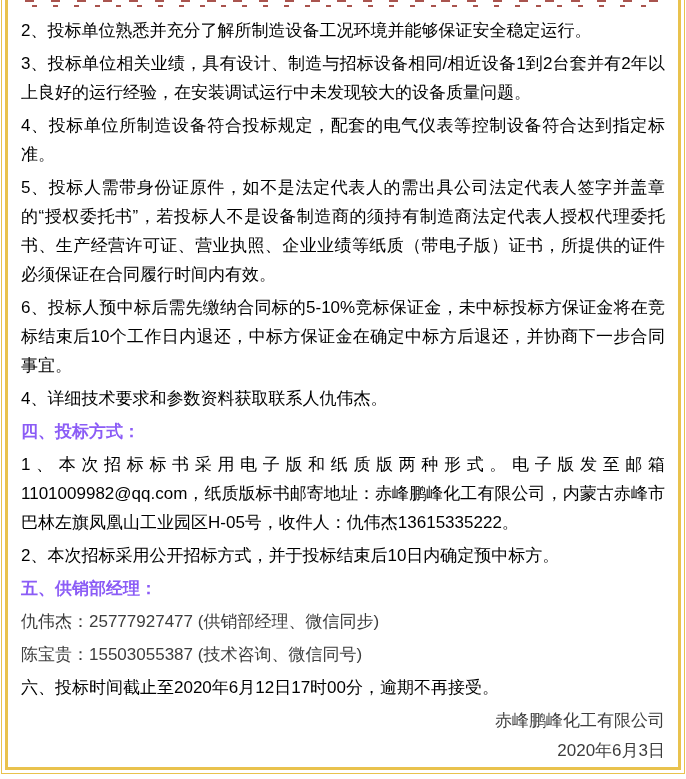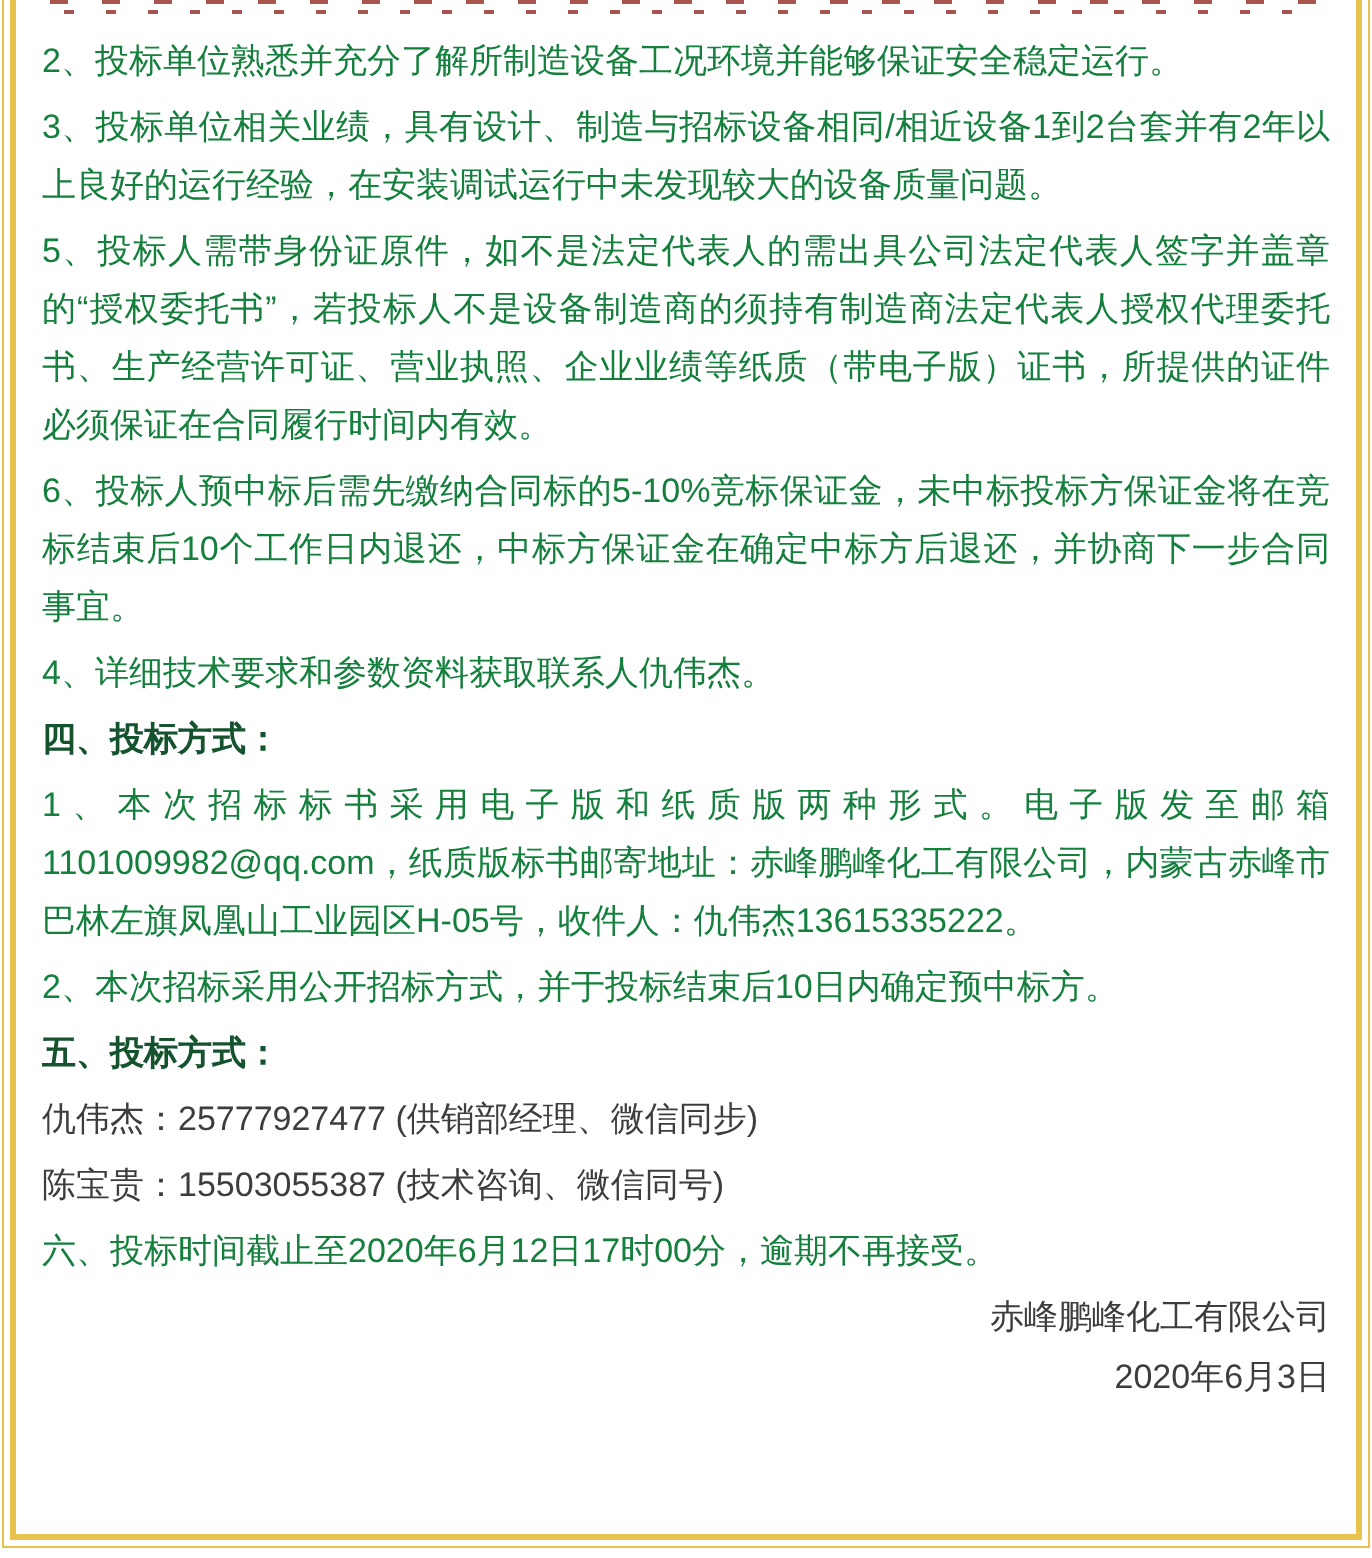--- a/index.html
+++ b/index.html
@@ -38,23 +38,23 @@
   
   .clip-remnant {
     height: 7px;
     margin: 0 4px 9px 4px;
     background:
       repeating-linear-gradient(90deg, #9b3730 0 9px, transparent 9px 26px) 0 0 / 100% 2px no-repeat,
       repeating-linear-gradient(90deg, #9b3730 0 5px, transparent 5px 21px) 7px 5px / 98% 2px no-repeat;
     opacity: .85;
   }
   p { margin: 0 0 4px 0; }
-  p.red { color: #15803d; }
+  p.red { color: #000000; }
   p.heading {
-    color: #14532d;
+    color: #8b5cf6;
     font-weight: bold;
   }
   p.dark { color: #3d3d3d; }
   .signature {
     text-align: right;
     color: #3d3d3d;
     line-height: 30px;
   }
   .signature p { margin: 0; }
   .signature .sig-date { line-height: 30px; }
@@ -64,29 +64,30 @@
 
 <div class="page">
   <div class="frame outer"></div>
   <div class="frame inner"></div>
 
   <div class="content">
     <div class="clip-remnant"></div>
 
     <p class="red">2、投标单位熟悉并充分了解所制造设备工况环境并能够保证安全稳定运行。</p>
     <p class="red">3、投标单位相关业绩，具有设计、制造与招标设备相同/相近设备1到2台套并有2年以上良好的运行经验，在安装调试运行中未发现较大的设备质量问题。</p>
+    <p class="red">4、投标单位所制造设备符合投标规定，配套的电气仪表等控制设备符合达到指定标准。</p>
     <p class="red">5、投标人需带身份证原件，如不是法定代表人的需出具公司法定代表人签字并盖章的“授权委托书”，若投标人不是设备制造商的须持有制造商法定代表人授权代理委托书、生产经营许可证、营业执照、企业业绩等纸质（带电子版）证书，所提供的证件必须保证在合同履行时间内有效。</p>
     <p class="red">6、投标人预中标后需先缴纳合同标的5-10%竞标保证金，未中标投标方保证金将在竞标结束后10个工作日内退还，中标方保证金在确定中标方后退还，并协商下一步合同事宜。</p>
     <p class="red">4、详细技术要求和参数资料获取联系人仇伟杰。</p>
 
     <p class="heading">四、投标方式：</p>
     <p class="red">1、本次招标标书采用电子版和纸质版两种形式。电子版发至邮箱1101009982@qq.com，纸质版标书邮寄地址：赤峰鹏峰化工有限公司，内蒙古赤峰市巴林左旗凤凰山工业园区H-05号，收件人：仇伟杰13615335222。</p>
     <p class="red">2、本次招标采用公开招标方式，并于投标结束后10日内确定预中标方。</p>
 
-    <p class="heading">五、投标方式：</p>
+    <p class="heading">五、供销部经理：</p>
     <p class="dark">仇伟杰：25777927477 (供销部经理、微信同步)</p>
     <p class="dark">陈宝贵：15503055387 (技术咨询、微信同号)</p>
     <p class="red">六、投标时间截止至2020年6月12日17时00分，逾期不再接受。</p>
 
     <div class="signature">
       <p class="sig-company">赤峰鹏峰化工有限公司</p>
       <p class="sig-date">2020年6月3日</p>
     </div>
   </div>
 </div>

